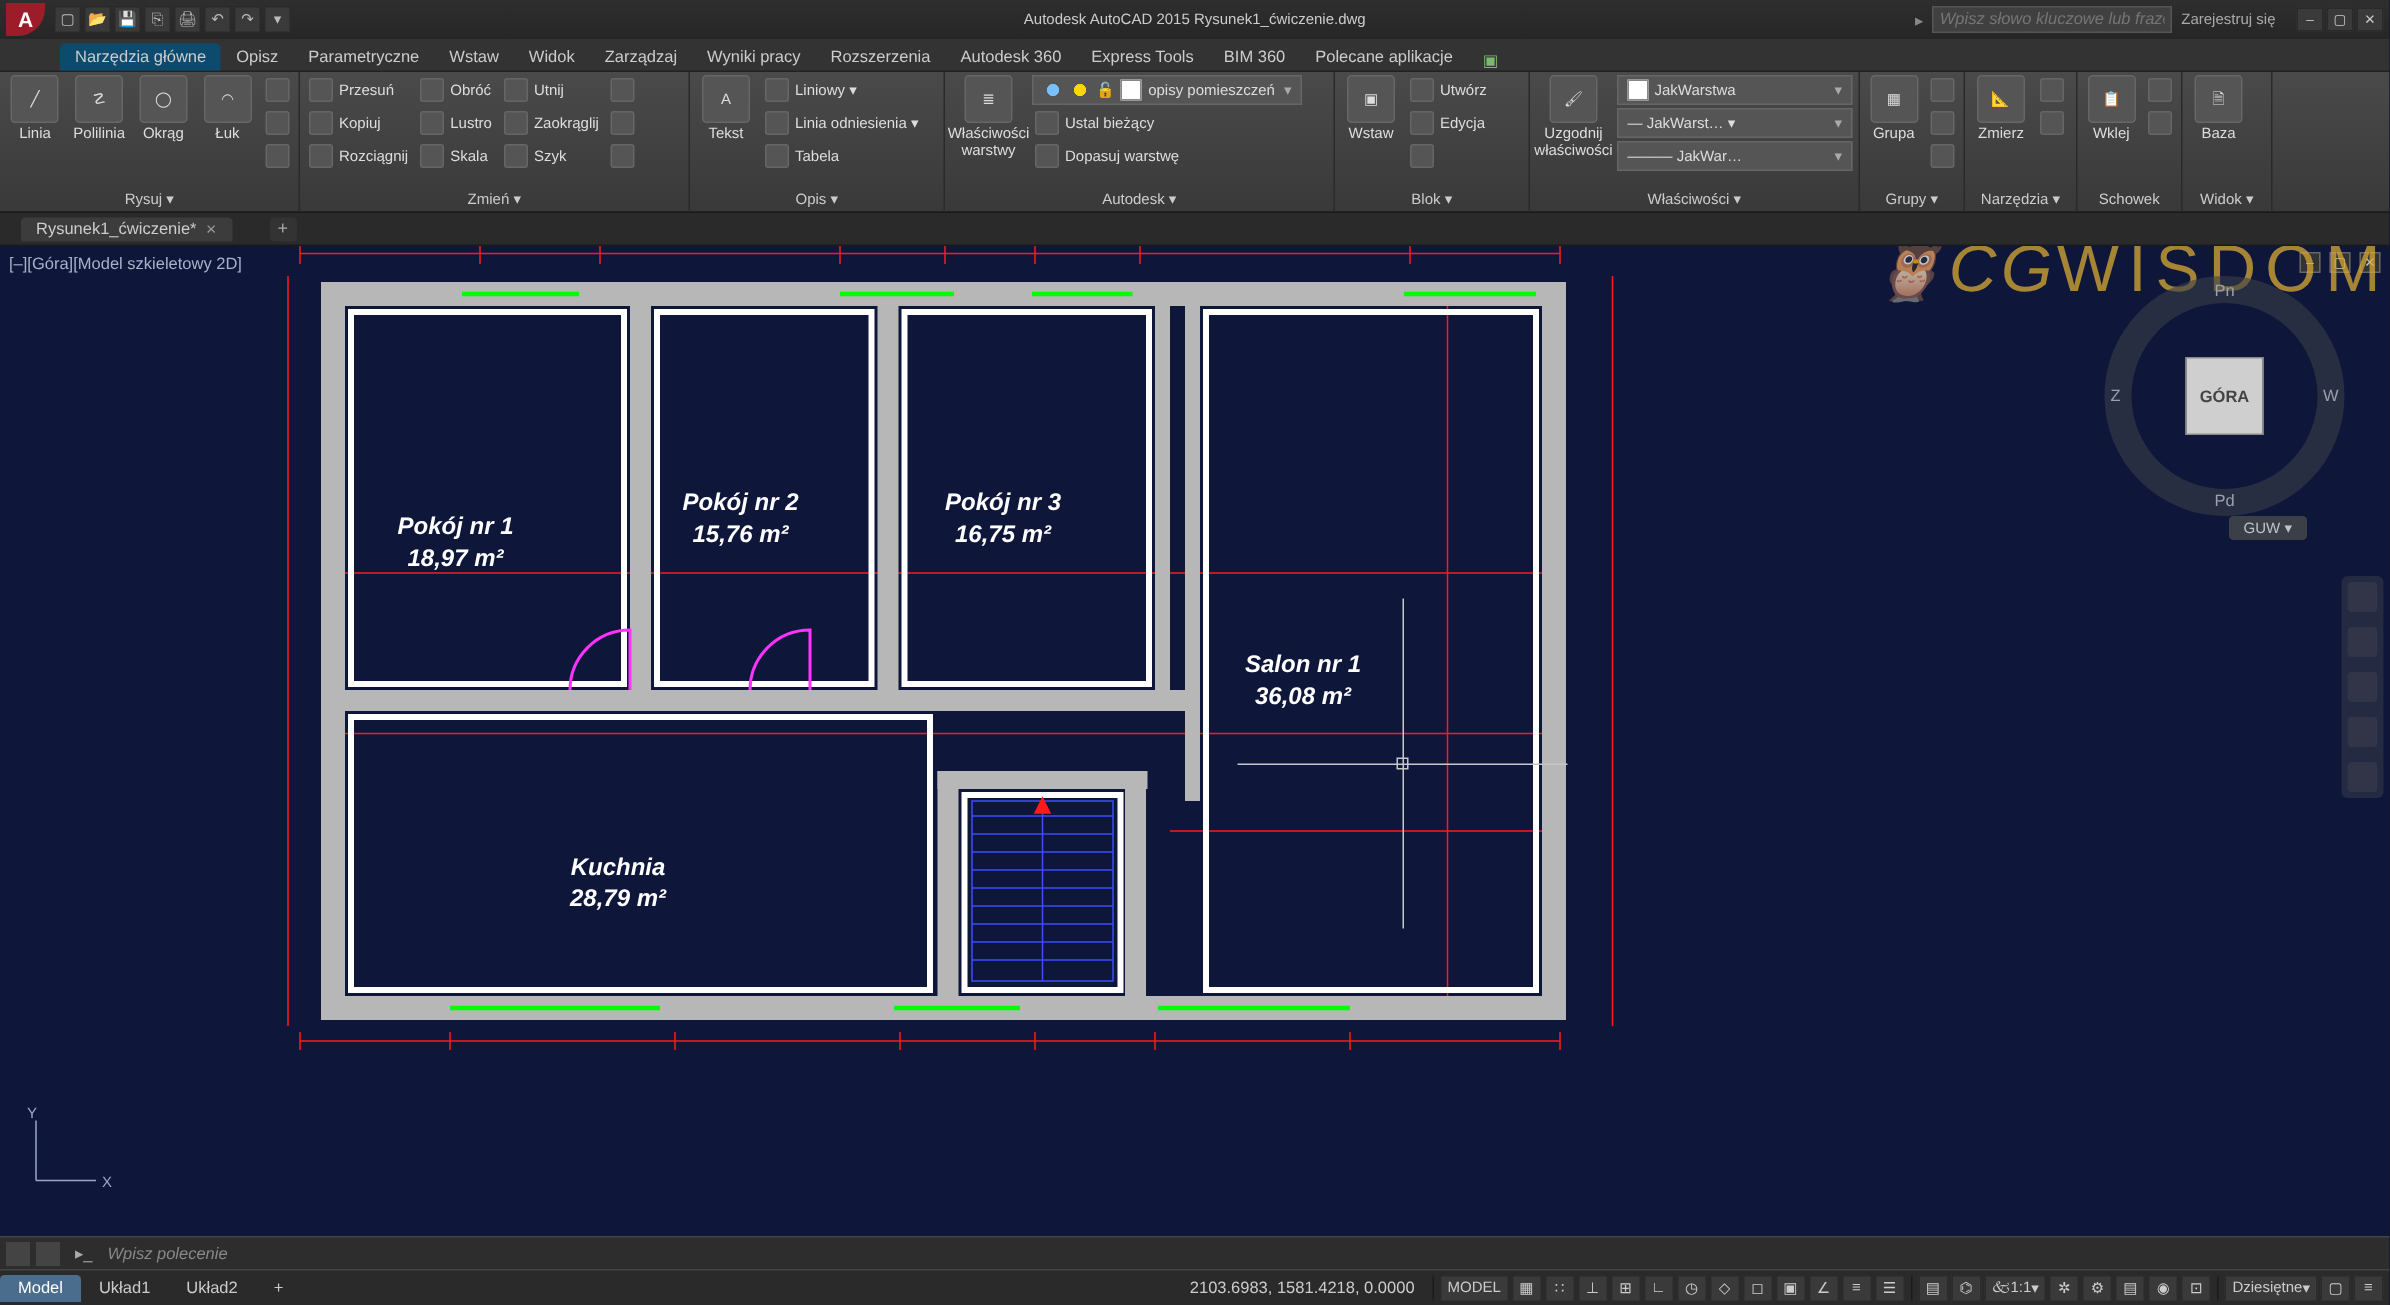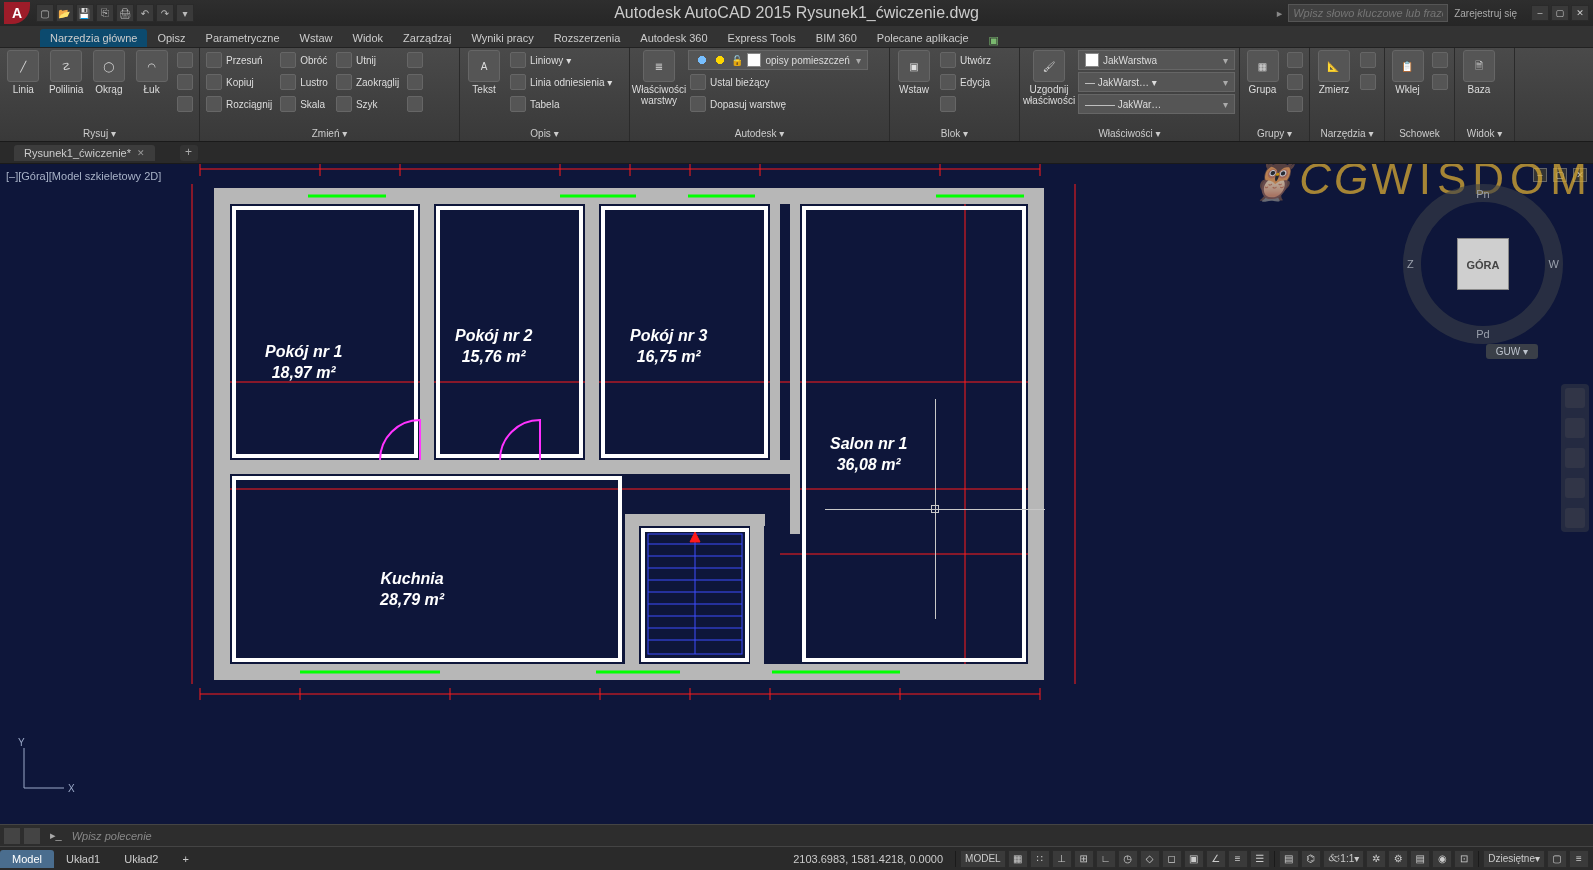--- a/index.html
+++ b/index.html
@@ -3,21 +3,21 @@
 <meta charset="utf-8">
 <style>
 * { margin: 0; padding: 0; box-sizing: border-box; font-family: "Segoe UI", Arial, sans-serif; }
 body { background: #1b1b1b; width: 1593px; height: 870px; overflow: hidden; color: #ccc; font-size: 11px; }
 
 
 .titlebar { height: 26px; background: linear-gradient(#2e2e2e, #262626); display: flex; align-items: center; padding: 0 4px; position: relative; }
 .app-logo { width: 26px; height: 22px; background: #9d1c29; border-radius: 0 0 18px 0; display: flex; align-items: center; justify-content: center; color: #fff; font-weight: bold; font-size: 14px; margin-right: 6px; }
 .qat { display: flex; gap: 2px; }
 .qat-btn { width: 18px; height: 18px; background: #3a3a3a; border: 1px solid #2a2a2a; display: flex; align-items: center; justify-content: center; color: #bbb; font-size: 10px; }
-.title-center { position: absolute; left: 50%; transform: translateX(-50%); color: #ccc; font-size: 16px; white-space: nowrap; }
+.title-center { position: absolute; left: 50%; transform: translateX(-50%); color: #ccc; font-size: 10px; white-space: nowrap; }
 .title-right { margin-left: auto; display: flex; align-items: center; gap: 6px; }
 .search-keyword { width: 160px; height: 18px; background: #404040; border: 1px solid #555; color: #999; font-style: italic; padding: 0 4px; font-size: 11px; }
 .win-controls { display: flex; gap: 2px; margin-left: 8px; }
 .win-btn { width: 18px; height: 16px; background: #3a3a3a; border: 1px solid #2a2a2a; color: #ccc; display: flex; align-items: center; justify-content: center; font-size: 9px; }
 
 
 .ribbon-tabs { height: 22px; background: #333; display: flex; align-items: flex-end; padding-left: 40px; border-bottom: 1px solid #222; }
 .ribbon-tab { padding: 3px 10px; color: #ccc; font-size: 11px; cursor: pointer; }
 .ribbon-tab.active { background: #0c4a6e; border-radius: 3px 3px 0 0; }
 

